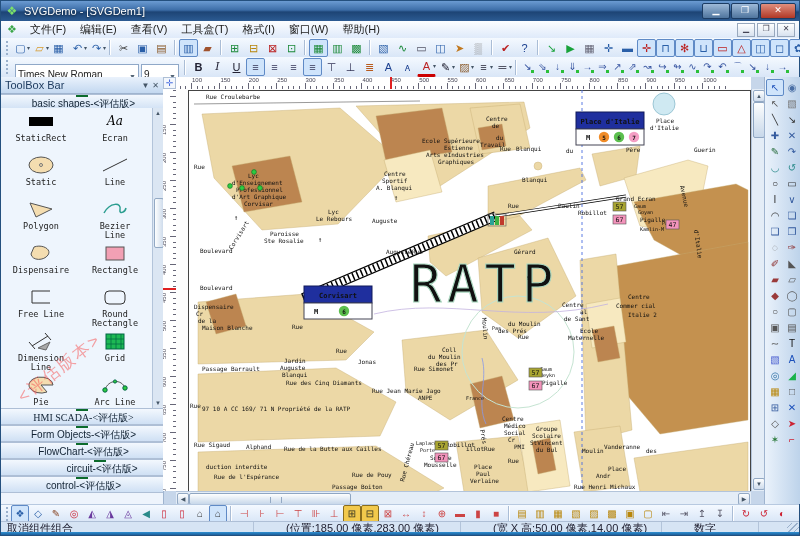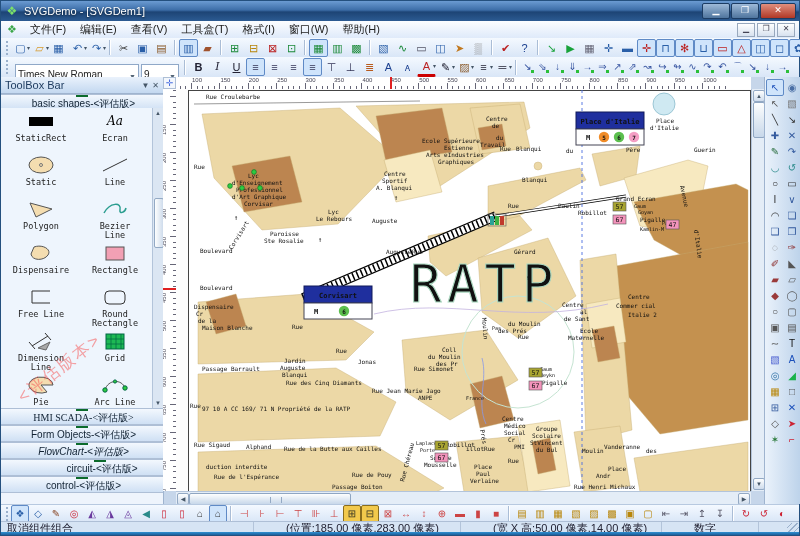--- a/index.html
+++ b/index.html
@@ -311,21 +311,21 @@
       </div>
       <div class="groups-bottom" id="groups-bottom">
           <div class="grp" style="height: 15px; font-family: Liberation Serif, serif;">
             <span class="gico"></span>
             <span>HMI SCADA-&lt;评估版&gt;</span>
           </div>
           <div class="grp" style="height: 15px;">
             <span class="gico"></span>
             <span>Form Objects-&lt;评估版&gt;</span>
           </div>
-          <div class="grp" style="height: 15px; font-style: italic;">
+          <div class="grp" style="height: 15px;">
             <span class="gico"></span>
             <span>FlowChart-&lt;评估版&gt;</span>
           </div>
           <div class="grp" style="height: 15px; padding-left: 40px;">
             <span class="gico"></span>
             <span>circuit-&lt;评估版&gt;</span>
           </div>
           <div class="grp" style="height: 15px;">
             <span class="gico"></span>
             <span>control-&lt;评估版&gt;</span>

